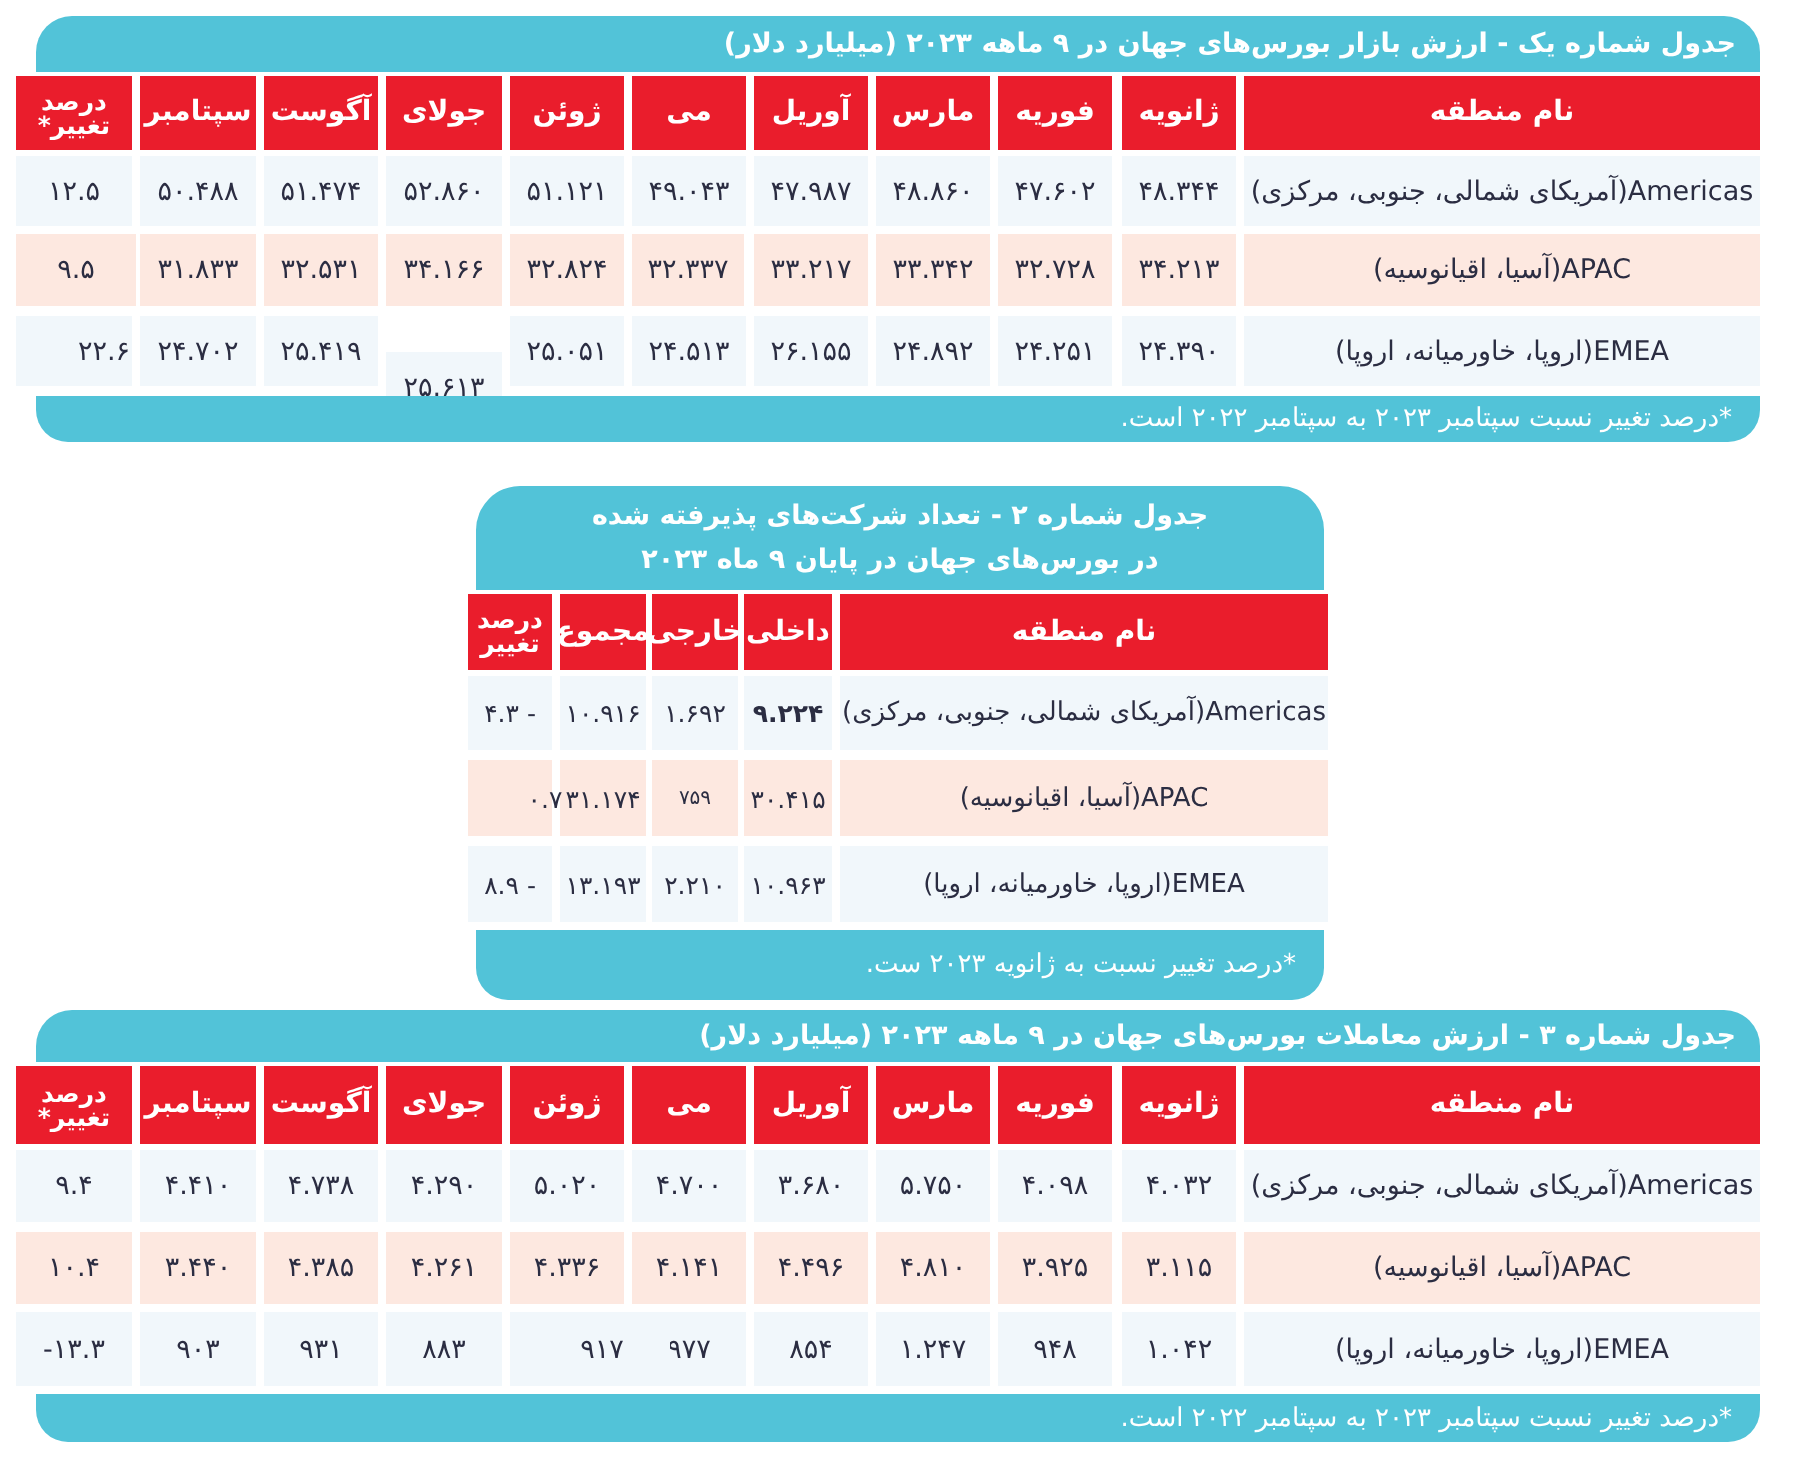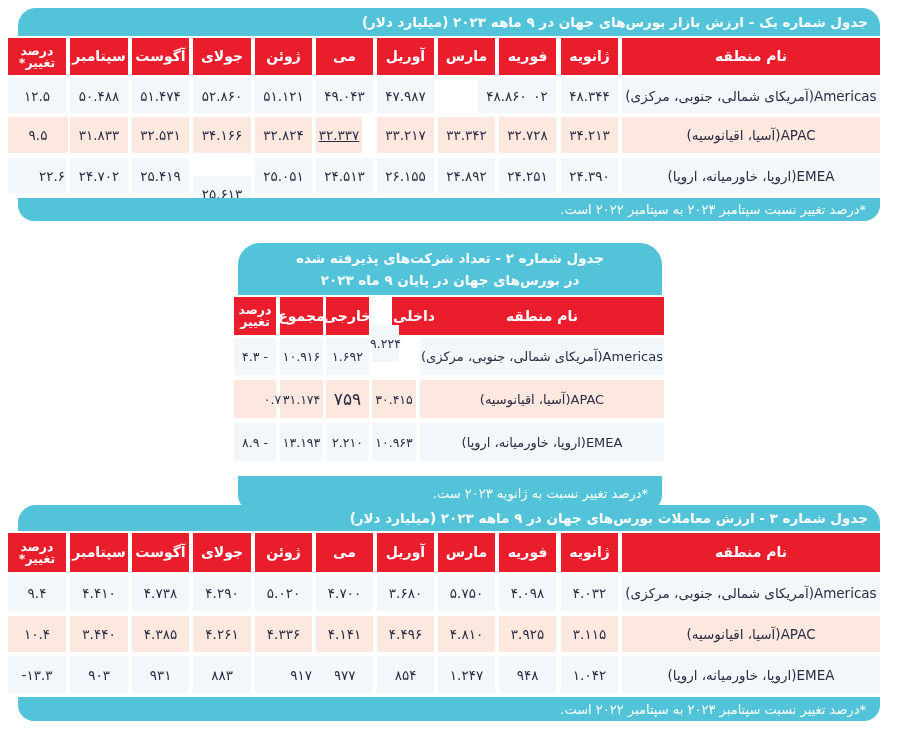--- a/index.html
+++ b/index.html
@@ -45,37 +45,37 @@
   <div class="cell hdr" style="left:70px; top:38px; width:58px; height:37px;">سپتامبر</div>
   <div class="cell hdr small" style="left:8px; top:38px; width:58px; height:37px; flex-direction:column;">
     <span>درصد</span>
     <span>تغییر*</span>
   </div>
 
   <div>
     <div class="cell row-a name" style="left:622px; top:78px; width:258px; height:35px;">Americas(آمریکای شمالی، جنوبی، مرکزی)</div>
     <div class="cell row-a num" style="left:561px; top:78px; width:57px; height:35px;">۴۸.۳۴۴</div>
     <div class="cell row-a num" style="left:499px; top:78px; width:57px; height:35px;">۴۷.۶۰۲</div>
-    <div class="cell row-a num" style="left:438px; top:78px; width:57px; height:35px;margin-left:40px;">۴۸.۸۶۰</div>
+    <div class="cell row-a num" style="left:438px; top:78px; width:57px; height:35px;">۴۸.۸۶۰</div>
     <div class="cell row-a num" style="left:377px; top:78px; width:57px; height:35px;">۴۷.۹۸۷</div>
     <div class="cell row-a num" style="left:316px; top:78px; width:57px; height:35px;">۴۹.۰۴۳</div>
     <div class="cell row-a num" style="left:255px; top:78px; width:57px; height:35px;">۵۱.۱۲۱</div>
     <div class="cell row-a num" style="left:193px; top:78px; width:58px; height:35px;">۵۲.۸۶۰</div>
     <div class="cell row-a num" style="left:132px; top:78px; width:57px; height:35px;">۵۱.۴۷۴</div>
     <div class="cell row-a num" style="left:70px; top:78px; width:58px; height:35px;">۵۰.۴۸۸</div>
     <div class="cell row-a num" style="left:8px; top:78px; width:58px; height:35px;">۱۲.۵</div>
   </div>
 
   <div>
     <div class="cell row-b name" style="left:622px; top:117px; width:258px; height:36px;">APAC(آسیا، اقیانوسیه)</div>
     <div class="cell row-b num" style="left:561px; top:117px; width:57px; height:36px;">۳۴.۲۱۳</div>
     <div class="cell row-b num" style="left:499px; top:117px; width:57px; height:36px;">۳۲.۷۲۸</div>
     <div class="cell row-b num" style="left:438px; top:117px; width:57px; height:36px;">۳۳.۳۴۲</div>
     <div class="cell row-b num" style="left:377px; top:117px; width:57px; height:36px;">۳۳.۲۱۷</div>
-    <div class="cell row-b num" style="left:316px; top:117px; width:46px; height:36px;text-decoration:underline;">۳۲.۳۳۷</div>
+    <div class="cell row-b num" style="left:316px; top:117px; width:56px; height:36px;">۳۲.۳۳۷</div>
     <div class="cell row-b num" style="left:255px; top:117px; width:57px; height:36px;">۳۲.۸۲۴</div>
     <div class="cell row-b num" style="left:193px; top:117px; width:58px; height:36px;">۳۴.۱۶۶</div>
     <div class="cell row-b num" style="left:132px; top:117px; width:57px; height:36px;">۳۲.۵۳۱</div>
     <div class="cell row-b num" style="left:70px; top:117px; width:58px; height:36px;">۳۱.۸۳۳</div>
     <div class="cell row-b num" style="left:8px; top:117px; width:60px; height:36px;">۹.۵</div>
   </div>
 
   <div>
     <div class="cell row-a name" style="left:622px; top:158px; width:258px; height:35px;">EMEA(اروپا، خاورمیانه، اروپا)</div>
     <div class="cell row-a num" style="left:561px; top:158px; width:57px; height:35px;">۲۴.۳۹۰</div>
@@ -93,51 +93,51 @@
   <div class="abs footer-bar" style="left:18px; top:198px; width:862px; height:23px;">*درصد تغییر نسبت سپتامبر ۲۰۲۳ به سپتامبر ۲۰۲۲ است.</div>
 </div>
 
 <div>
   <div class="abs title-bar center" style="left:238px; top:243px; width:424px; height:52px;">
     <span>جدول شماره ۲ - تعداد شرکت‌های پذیرفته شده</span>
     <span>در بورس‌های جهان در پایان ۹ ماه ۲۰۲۳</span>
   </div>
 
   <div class="cell hdr" style="left:420px; top:297px; width:244px; height:38px;">نام منطقه</div>
-  <div class="cell hdr" style="left:392px; top:297px; width:44px; height:38px;">داخلی</div>
+  <div class="cell hdr" style="left:372px; top:297px; width:44px; height:38px;">داخلی</div>
   <div class="cell hdr" style="left:326px; top:297px; width:43px; height:38px;">خارجی</div>
   <div class="cell hdr" style="left:280px; top:297px; width:43px; height:38px;">مجموع</div>
   <div class="cell hdr small" style="left:234px; top:297px; width:42px; height:38px; flex-direction:column;">
     <span>درصد</span>
     <span>تغییر</span>
   </div>
 
   <div>
     <div class="cell row-a name" style="left:420px; top:338px; width:244px; height:37px; font-size:13px;">Americas(آمریکای شمالی، جنوبی، مرکزی)</div>
-    <div class="cell row-a num" style="left:372px; top:325px; width:27px; height:37px; font-size:12.5px;">۹.۲۲۴</div>
+    <div class="cell row-a num" style="left:372px; top:338px; width:44px; height:37px; font-size:12.5px;font-weight:bold;">۹.۲۲۴</div>
     <div class="cell row-a num" style="left:326px; top:338px; width:43px; height:37px; font-size:12.5px;">۱.۶۹۲</div>
     <div class="cell row-a num" style="left:280px; top:338px; width:43px; height:37px; font-size:12.5px;">۱۰.۹۱۶</div>
     <div class="cell row-a num" style="left:234px; top:338px; width:42px; height:37px; font-size:12.5px;">- ۴.۳</div>
   </div>
   <div>
     <div class="cell row-b name" style="left:420px; top:380px; width:244px; height:38px; font-size:13px;">APAC(آسیا، اقیانوسیه)</div>
     <div class="cell row-b num" style="left:372px; top:380px; width:44px; height:38px; font-size:12.5px;">۳۰.۴۱۵</div>
-    <div class="cell row-b num" style="left:326px; top:380px; width:43px; height:38px; font-size:17px;">۷۵۹</div>
+    <div class="cell row-b num" style="left:326px; top:380px; width:43px; height:38px; font-size:10px;">۷۵۹</div>
     <div class="cell row-b num" style="left:280px; top:380px; width:43px; height:38px; font-size:12.5px;">۳۱.۱۷۴</div>
     <div class="cell row-b num" style="left:234px; top:380px; width:42px; height:38px; font-size:12.5px;padding-left:35px;">۰.۷</div>
   </div>
   <div>
     <div class="cell row-a name" style="left:420px; top:423px; width:244px; height:38px; font-size:13px;">EMEA(اروپا، خاورمیانه، اروپا)</div>
     <div class="cell row-a num" style="left:372px; top:423px; width:44px; height:38px; font-size:12.5px;">۱۰.۹۶۳</div>
     <div class="cell row-a num" style="left:326px; top:423px; width:43px; height:38px; font-size:12.5px;">۲.۲۱۰</div>
     <div class="cell row-a num" style="left:280px; top:423px; width:43px; height:38px; font-size:12.5px;">۱۳.۱۹۳</div>
     <div class="cell row-a num" style="left:234px; top:423px; width:42px; height:38px; font-size:12.5px;">- ۸.۹</div>
   </div>
 
-  <div class="abs footer-bar" style="left:238px; top:476px; width:424px; height:35px;">*درصد تغییر نسبت به ژانویه ۲۰۲۳ ست.</div>
+  <div class="abs footer-bar" style="left:238px; top:465px; width:424px; height:35px;">*درصد تغییر نسبت به ژانویه ۲۰۲۳ ست.</div>
 </div>
 
 <div>
   <div class="abs title-bar" style="left:18px; top:505px; width:862px; height:26px;">جدول شماره ۳ - ارزش معاملات بورس‌های جهان در ۹ ماهه ۲۰۲۳ (میلیارد دلار)</div>
 
   <div class="cell hdr" style="left:622px; top:533px; width:258px; height:39px;">نام منطقه</div>
   <div class="cell hdr" style="left:561px; top:533px; width:57px; height:39px;">ژانویه</div>
   <div class="cell hdr" style="left:499px; top:533px; width:57px; height:39px;">فوریه</div>
   <div class="cell hdr" style="left:438px; top:533px; width:57px; height:39px;">مارس</div>
   <div class="cell hdr" style="left:377px; top:533px; width:57px; height:39px;">آوریل</div>

